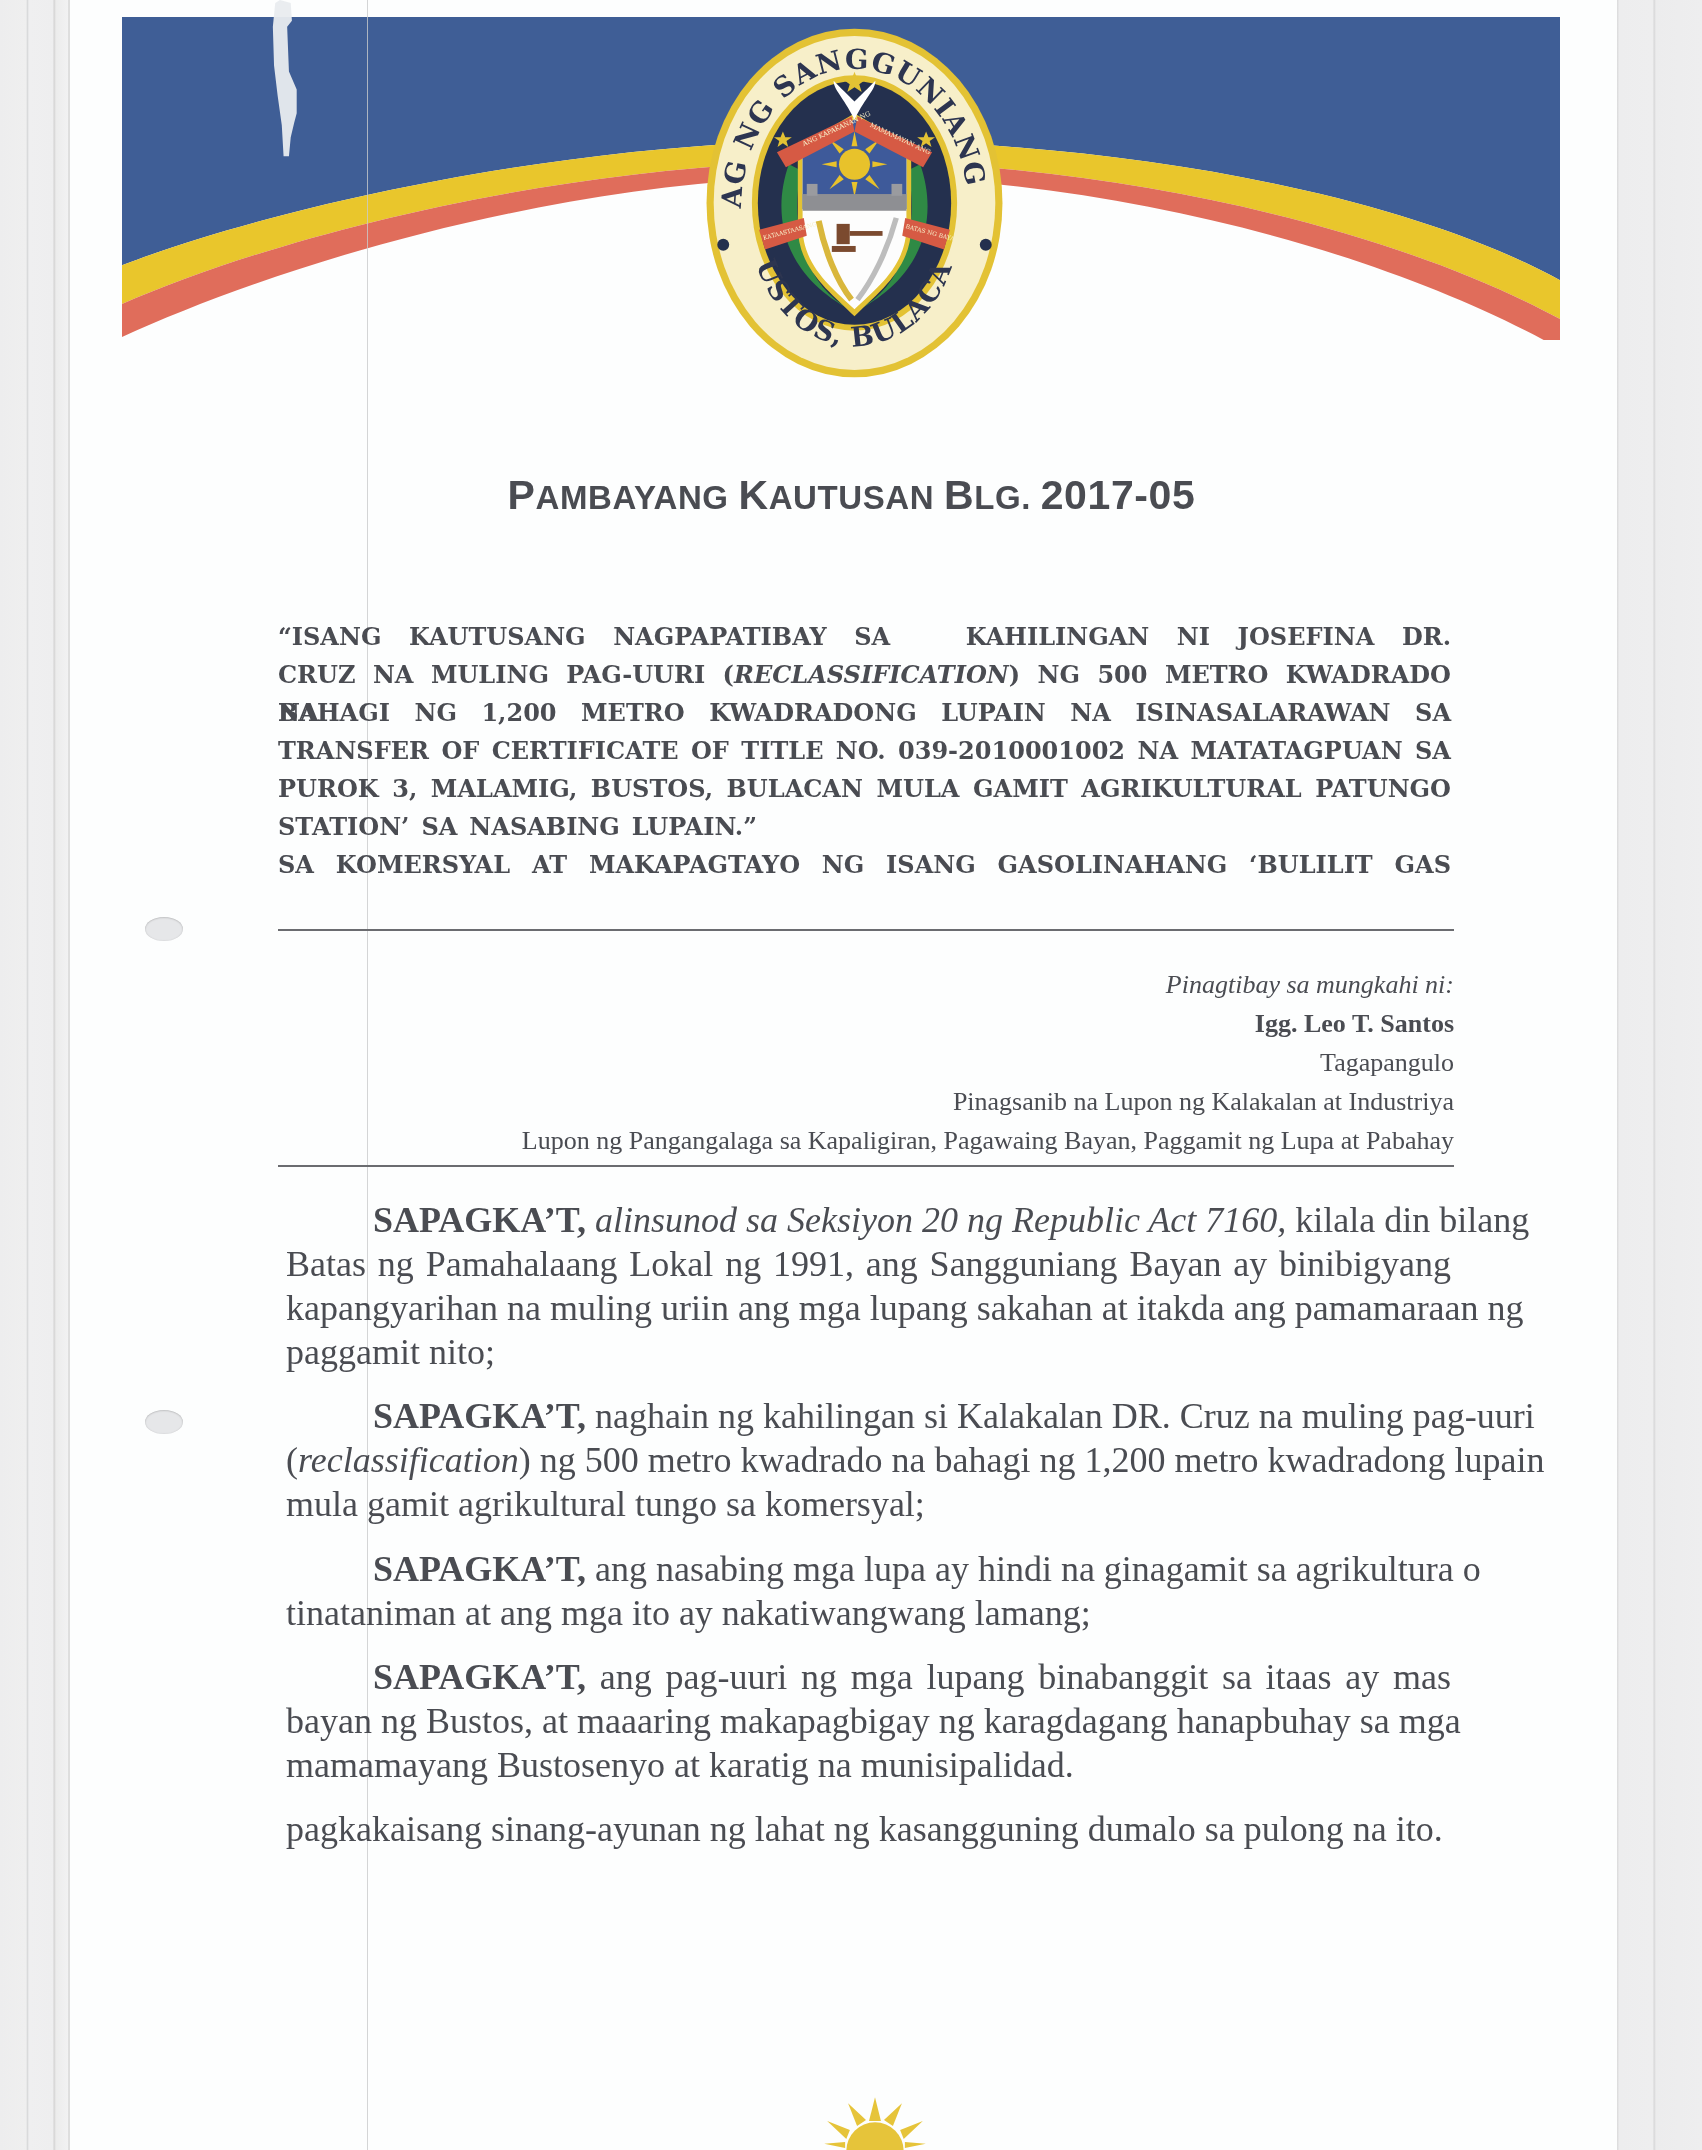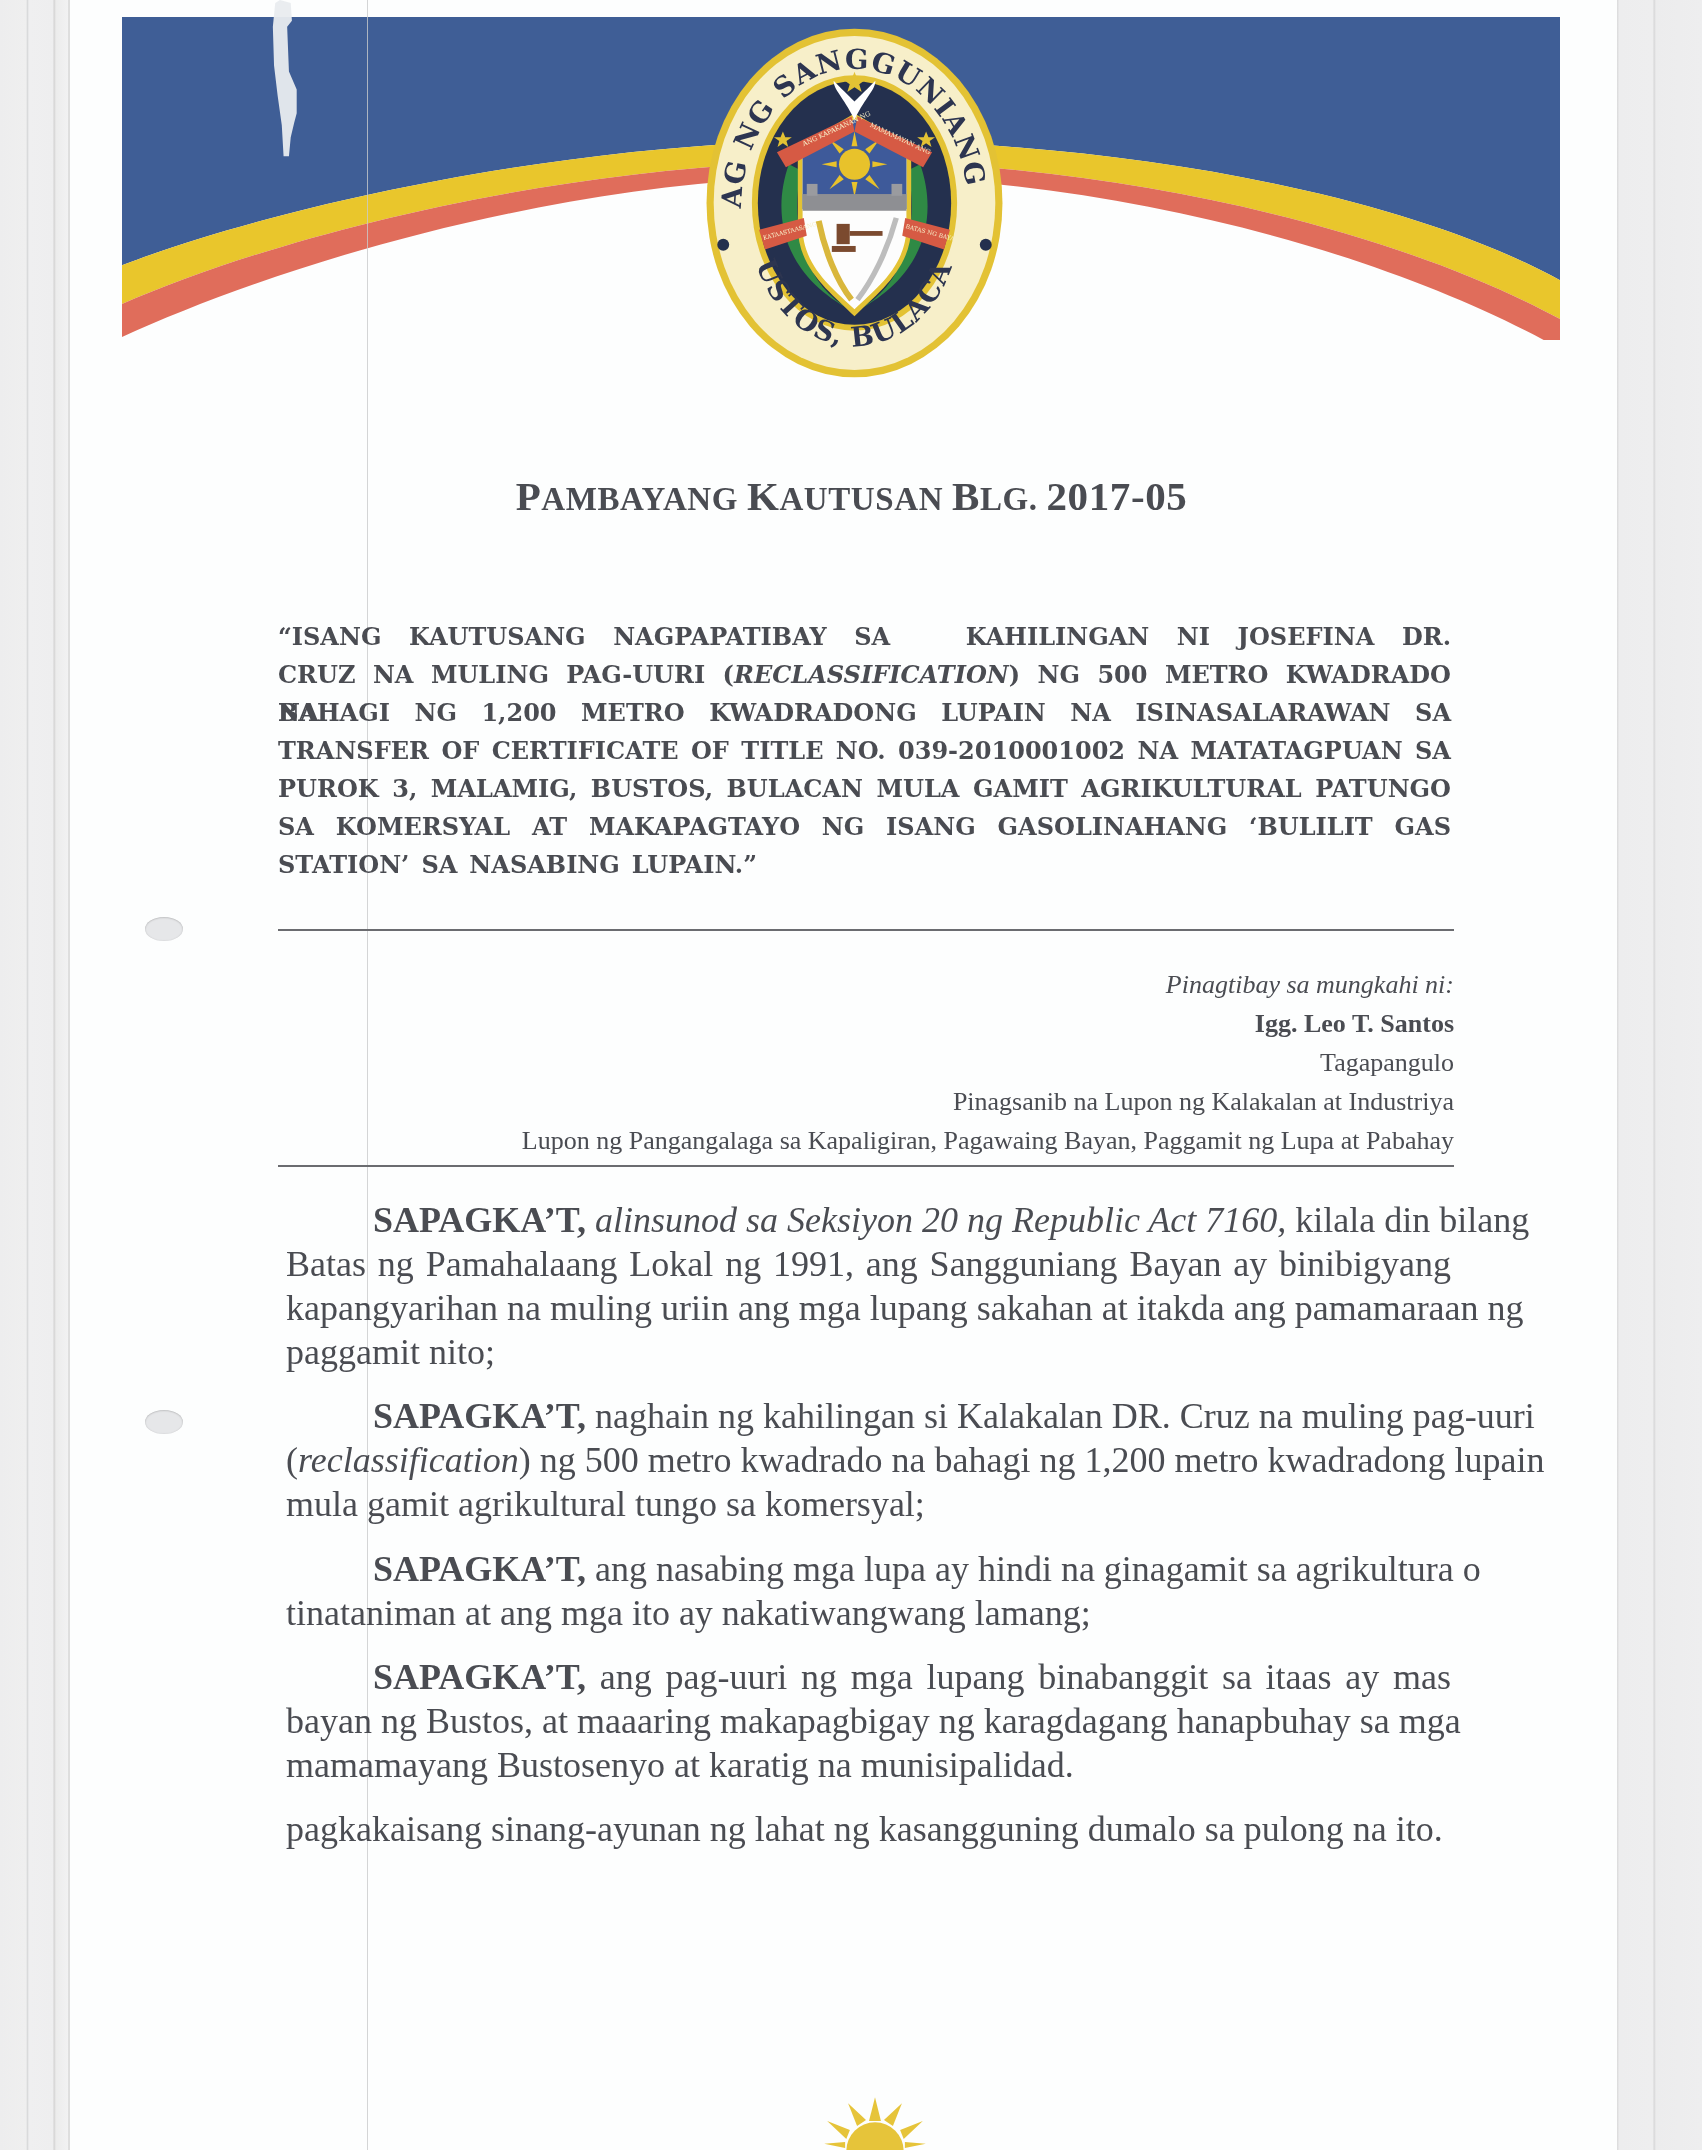--- a/index.html
+++ b/index.html
@@ -34,21 +34,21 @@
 
   
   .banner { position:absolute; left:122px; top:16.7px; width:1438px; height:323px; }
   .banner svg { width:100%; height:100%; display:block; }
 
   .seal { position:absolute; left:699px; top:24px; width:311px; height:358px; }
   .seal svg { width:100%; height:100%; display:block; }
 
   .title {
     position:absolute; left:0; width:1703px; top:472px; text-align:center;
-    font-family:Liberation Serif, serif; font-weight:bold;
+    font-family:Liberation Sans, sans-serif; font-weight:bold;
     font-size:33px; letter-spacing:0.6px; color:#4a4c52;
   }
   .title .big { font-size:41px; }
 
   .caps-block {
     position:absolute; left:278px; width:1173px; top:618px;
     font-family:"DejaVu Serif","Liberation Serif",serif; font-weight:bold;
     font-size:24px; line-height:38px; text-align:justify; text-align-last:left;
     color:#4a4c52; word-spacing:3.6px;
   }
@@ -175,22 +175,22 @@
 <div class="title">
   <span class="big">P</span><span>AMBAYANG </span><span class="big">K</span><span>AUTUSAN </span><span class="big">B</span><span>LG. </span><span class="big">2017-05</span>
 </div>
 
 <div class="caps-block">
   <span class="line">“ISANG KAUTUSANG NAGPAPATIBAY SA   KAHILINGAN NI JOSEFINA DR.</span>
   <span class="line"><span>CRUZ NA MULING PAG-UURI (</span><i>RECLASSIFICATION</i><span>) NG 500 METRO KWADRADO NA</span></span>
   <span class="line">BAHAGI NG 1,200 METRO KWADRADONG LUPAIN NA ISINASALARAWAN SA</span>
   <span class="line">TRANSFER OF CERTIFICATE OF TITLE NO. 039-2010001002 NA MATATAGPUAN SA</span>
   <span class="line">PUROK 3, MALAMIG, BUSTOS, BULACAN MULA GAMIT AGRIKULTURAL PATUNGO</span>
+  <span class="line last">STATION’ SA NASABING LUPAIN.”</span>
   <span class="line">SA KOMERSYAL AT MAKAPAGTAYO NG ISANG GASOLINAHANG ‘BULILIT GAS</span>
-  <span class="line last">STATION’ SA NASABING LUPAIN.”</span>
 </div>
 
 <div class="rule" style="top:929px"></div>
 
 <div class="sponsor">
   <div class="it">Pinagtibay sa mungkahi ni:</div>
   <div class="b">Igg. Leo T. Santos</div>
   <div>Tagapangulo</div>
   <div>Pinagsanib na Lupon ng Kalakalan at Industriya</div>
   <div>Lupon ng Pangangalaga sa Kapaligiran, Pagawaing Bayan, Paggamit ng Lupa at Pabahay</div>

